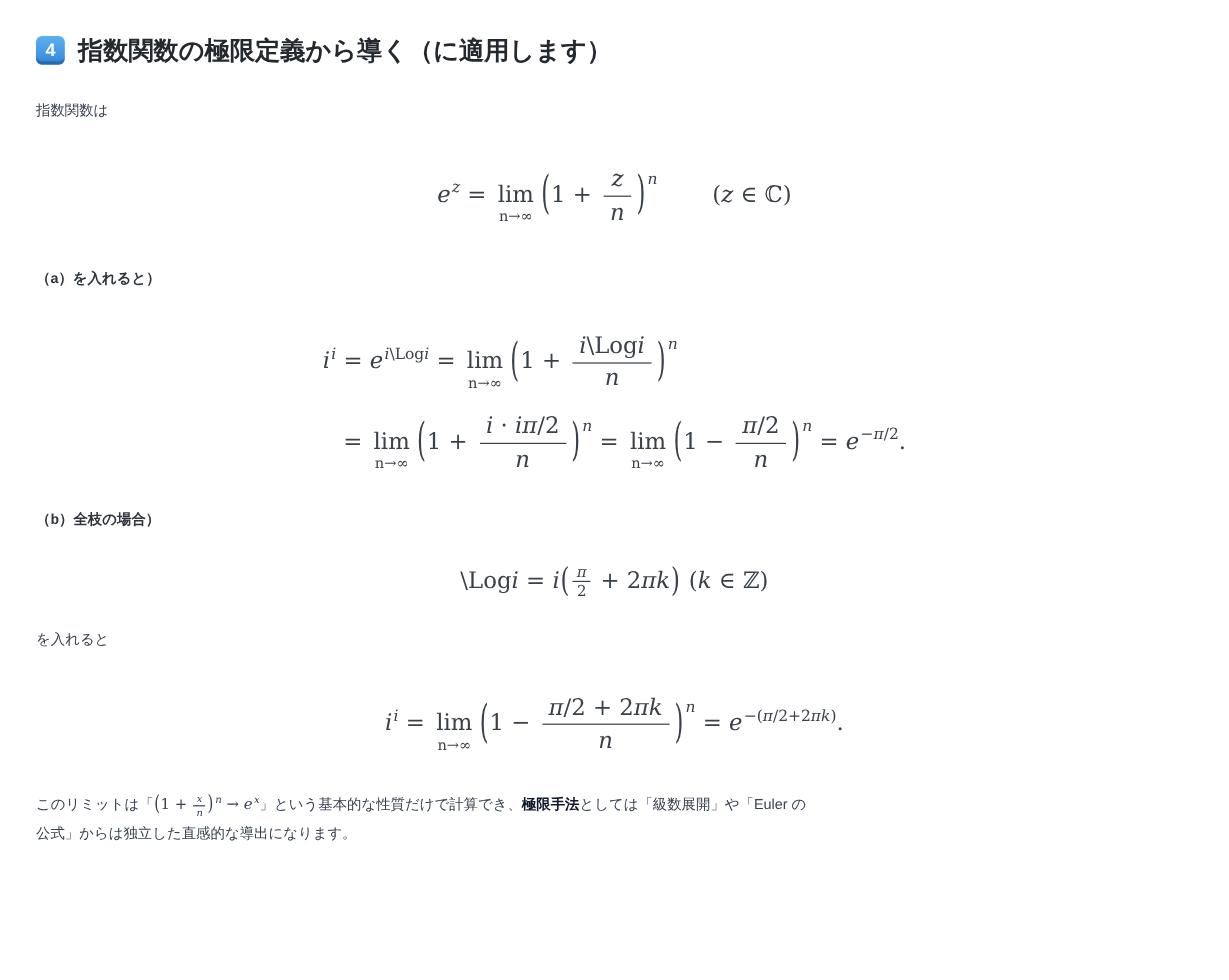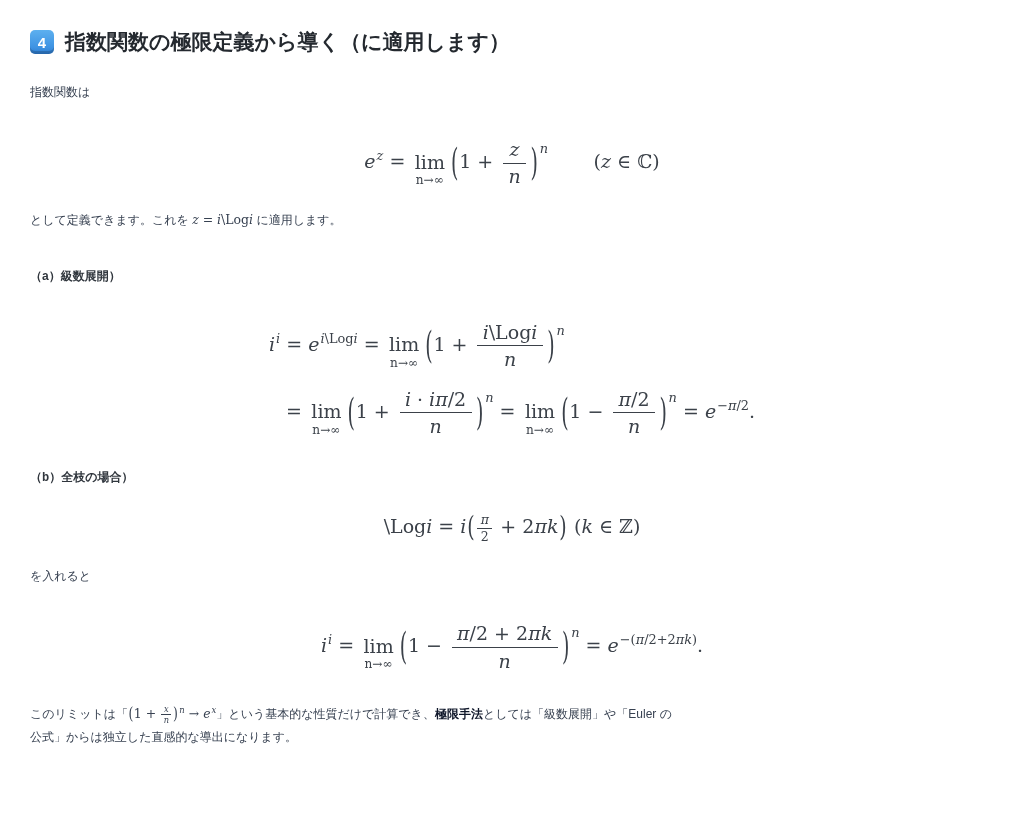--- a/index.html
+++ b/index.html
@@ -59,25 +59,22 @@
 
   <div class="heading">
     <span class="keycap">4</span>
     <span>指数関数の極限定義から導く（に適用します）</span>
   </div>
 
   <p class="p-intro">指数関数は</p>
 
   <div class="formula f1" data-math="math.def_exp"><span class="mi">e</span><span class="msup"><span class="mi">z</span></span><span class="mr"> = </span><span class="mlim"><span class="mlima">lim</span><span class="mlimb">n→∞</span></span><span class="msp" style="width: 0.1em;"></span><span class="mbig" style="transform: scaleY(2);">(</span><span class="mr">1 + </span><span class="mfrac"><span class="mnum"><span class="mi">z</span></span><span class="mden"><span class="mi">n</span></span></span><span class="mbig" style="transform: scaleY(2);">)</span><span class="msup hi"><span class="mi">n</span></span><span class="msp" style="width: 2.4em;"></span><span class="mr">(</span><span class="mi">z</span><span class="mr"> ∈ ℂ)</span></div>
 
-  <p class="p-apply">
-    <span>として定義できます。これを </span><span class="math inline" data-math="math.inline_zlogi"><span class="mi">z</span><span class="mr"> = </span><span class="mi">i</span><span class="mr">\Log</span><span class="mi">i</span></span><span> に適用します。</span>
-  </p>
 
-  <p class="subhead subhead-a">（a）級数展開）</p>
+  <p class="subhead subhead-a">（a）を入れると）</p>
 
   <div class="formula f-align">
     <div class="ablock">
       <div class="arow">
         <span class="math" data-math="math.align_a_line1"><span class="mi">i</span><span class="msup"><span class="mi">i</span></span><span class="mr"> = </span><span class="mi">e</span><span class="msup"><span class="mi">i</span><span class="mr">\Log</span><span class="mi">i</span></span><span class="mr"> = </span><span class="mlim"><span class="mlima">lim</span><span class="mlimb">n→∞</span></span><span class="msp" style="width: 0.1em;"></span><span class="mbig" style="transform: scaleY(2);">(</span><span class="mr">1 + </span><span class="mfrac"><span class="mnum"><span class="mi">i</span><span class="mr">\Log</span><span class="mi">i</span></span><span class="mden"><span class="mi">n</span></span></span><span class="mbig" style="transform: scaleY(2);">)</span><span class="msup hi"><span class="mi">n</span></span></span>
       </div>
       <div class="arow indent">
         <span class="math" data-math="math.align_a_line2"><span class="mr">= </span><span class="mlim"><span class="mlima">lim</span><span class="mlimb">n→∞</span></span><span class="msp" style="width: 0.1em;"></span><span class="mbig" style="transform: scaleY(2);">(</span><span class="mr">1 + </span><span class="mfrac"><span class="mnum"><span class="mi">i</span><span class="mr"> · </span><span class="mi">i</span><span class="mi">π</span><span class="mr">/2</span></span><span class="mden"><span class="mi">n</span></span></span><span class="mbig" style="transform: scaleY(2);">)</span><span class="msup hi"><span class="mi">n</span></span><span class="mr"> = </span><span class="mlim"><span class="mlima">lim</span><span class="mlimb">n→∞</span></span><span class="msp" style="width: 0.1em;"></span><span class="mbig" style="transform: scaleY(2);">(</span><span class="mr">1 − </span><span class="mfrac"><span class="mnum"><span class="mi">π</span><span class="mr">/2</span></span><span class="mden"><span class="mi">n</span></span></span><span class="mbig" style="transform: scaleY(2);">)</span><span class="msup hi"><span class="mi">n</span></span><span class="mr"> = </span><span class="mi">e</span><span class="msup"><span class="mr">−</span><span class="mi">π</span><span class="mr">/2</span></span><span class="mr">.</span></span>
       </div>
     </div>

